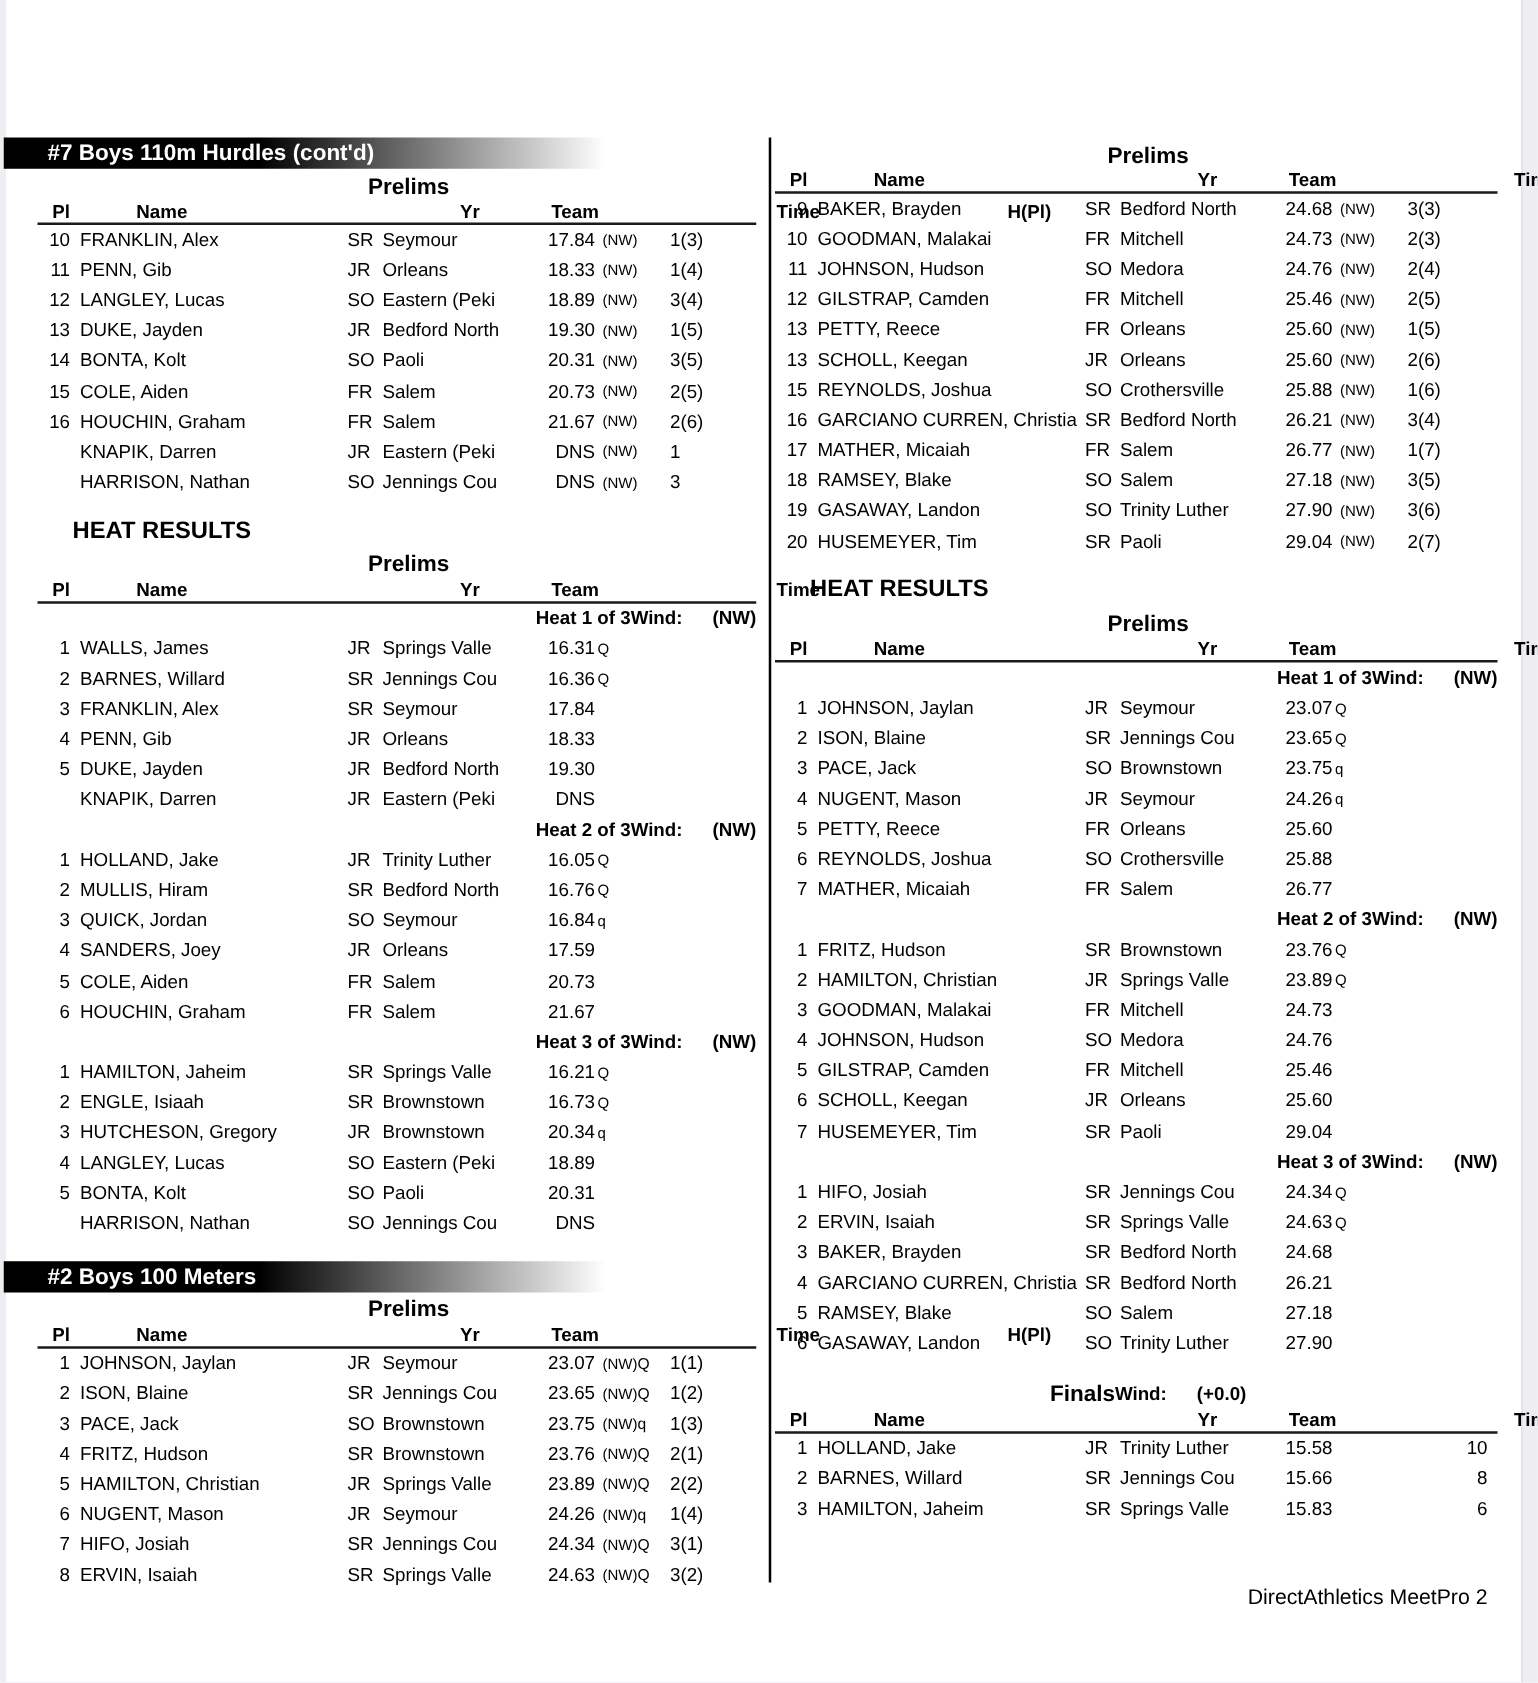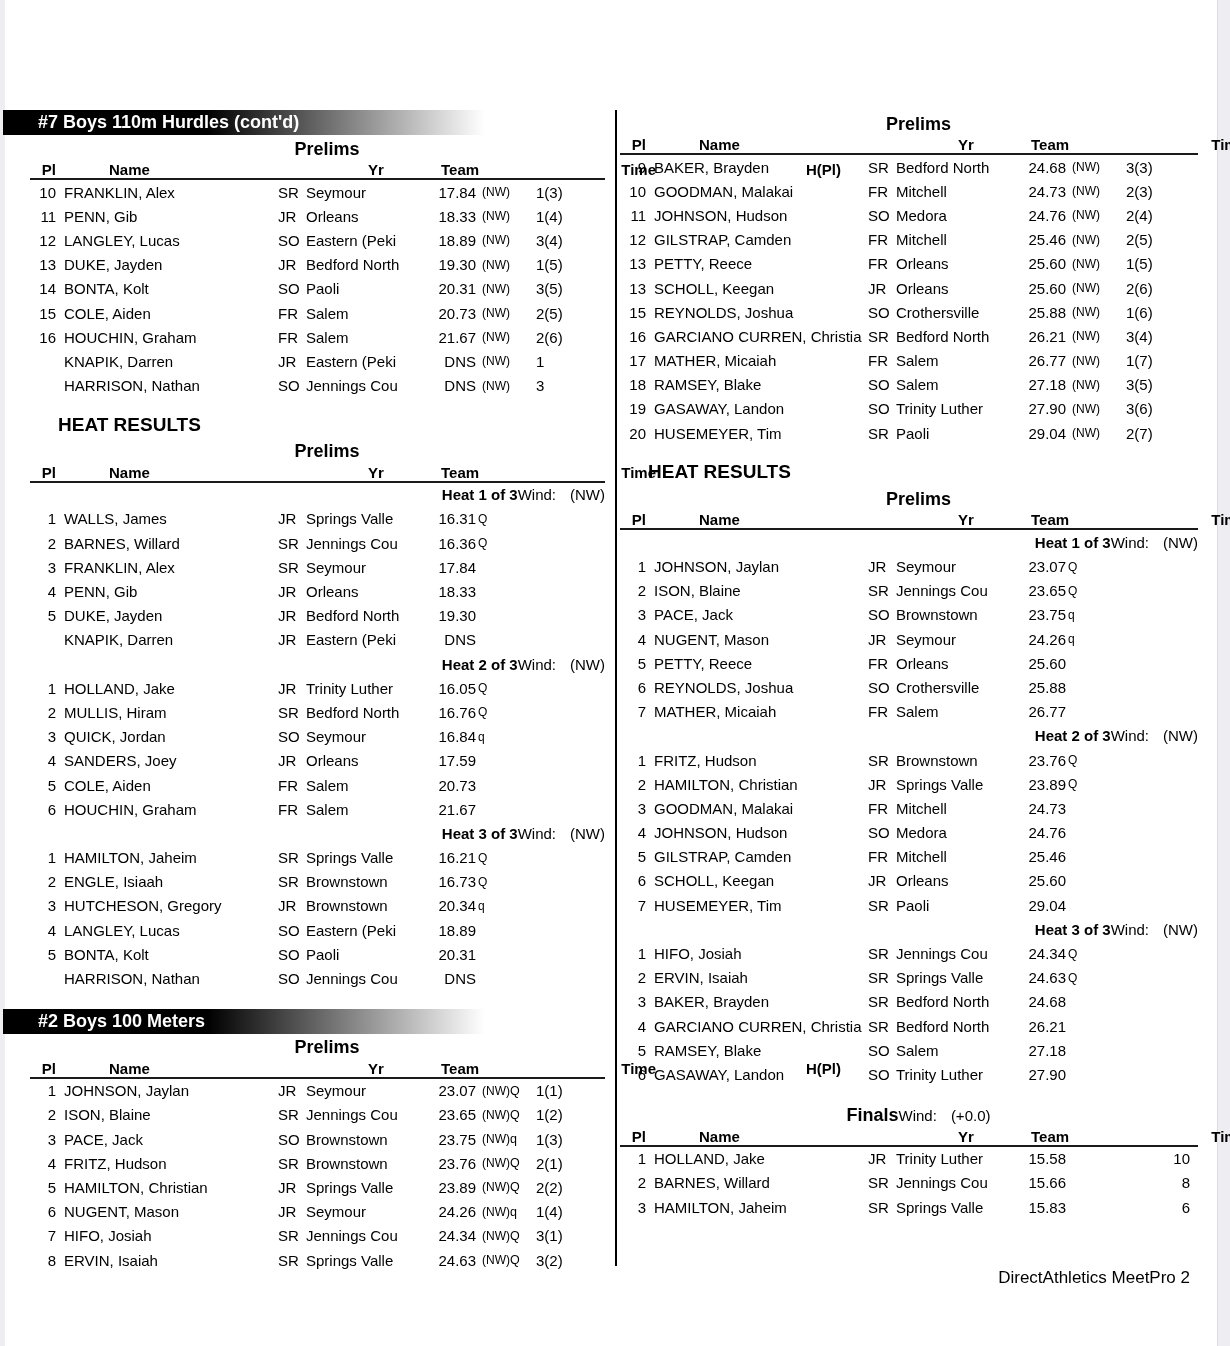--- a/index.html
+++ b/index.html
@@ -23,21 +23,21 @@
 
   .section-bar{height:25px;color:#fff;font-size:18px;font-weight:bold;line-height:25px;
     white-space:nowrap;box-sizing:border-box;
     background:linear-gradient(90deg,#000 0%,#000 34%,#fff 80%);}
   .col-left .section-bar{margin-left:-27px;padding-left:35px;width:602px;}
   .col-right .section-bar{margin-left:-3px;padding-left:6px;width:581px;}
 
   .round-line{display:flex;justify-content:center;align-items:center;
     height:22px;margin-top:3px;margin-left:19px;}
   .round-label{font-size:18px;font-weight:bold;}
-  .wind-pair{display:flex;gap:14px;font-size:15px;font-weight:normal;align-items:baseline;}
+  .wind-pair{display:flex;gap:24px;font-size:15px;font-weight:bold;align-items:baseline;}
 
   .heat-title{font-size:19px;font-weight:bold;height:26px;line-height:26px;margin-top:14px;margin-left:28px;}
 
   .thead{display:grid;height:20px;border-bottom:2px solid #1a1a1a;box-sizing:border-box;
     font-size:15px;font-weight:bold;align-items:end;gap:45px;}
   .trow{display:grid;height:24.2px;align-items:center;font-size:15px;}
 
   .g-event{grid-template-columns:26px 222px 28px 118px 52px 50px 1fr;}
   .g-heat {grid-template-columns:26px 222px 28px 124px 46px 22px 1fr;}
 

